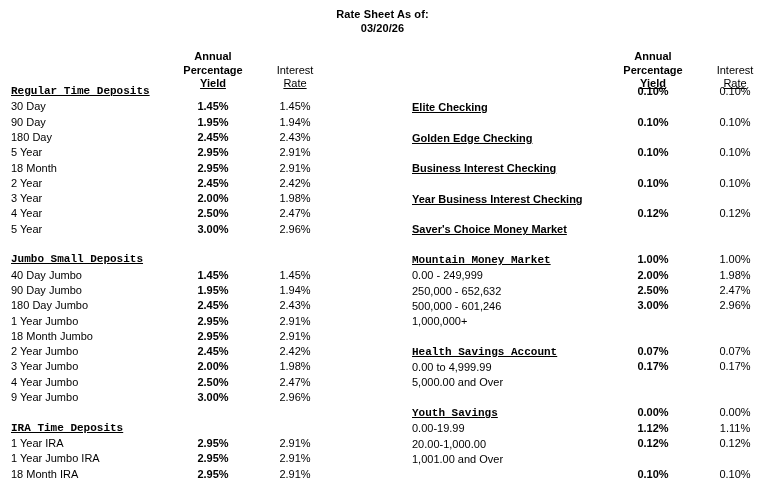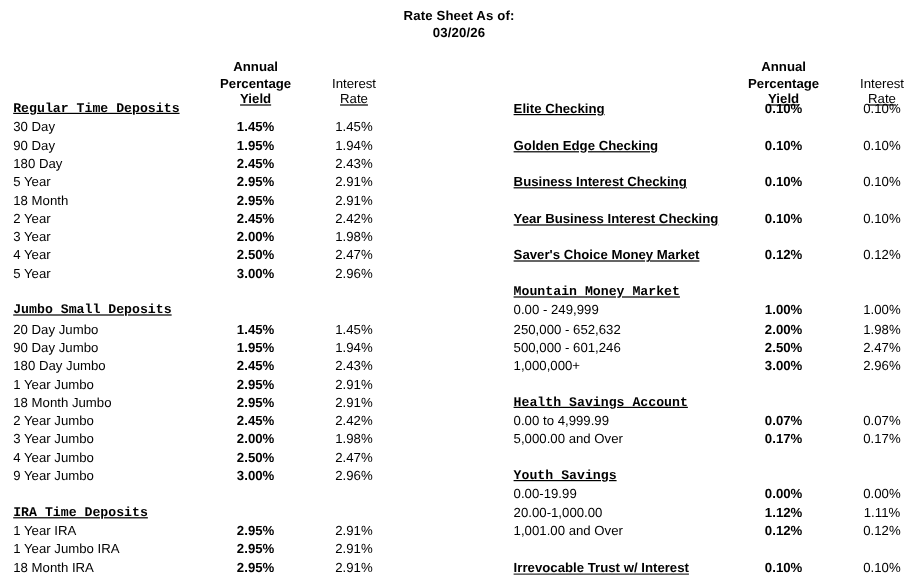--- a/index.html
+++ b/index.html
@@ -75,21 +75,21 @@
     width: 80px;
     text-align: center;
   }
 
   
   .left .name { left: 11px; }
   .left .apy  { left: 163px; }
   .left .rate { left: 255px; }
 
   
-  .right .name { left: 428px; }
+  .right .name { left: 412px; margin-top: 16px; }
   .right .apy  { left: 603px; }
   .right .rate { left: 695px; }
 
   
   .row.section .name {
     font-weight: bold;
     text-decoration: underline;
     text-underline-offset: 1px;
     font-family: Liberation Mono, monospace;
   }
@@ -174,21 +174,21 @@
     </div>
     <div class="row left" style="top: 221.7px;">
       <span class="name">5 Year</span>
       <span class="apy">3.00%</span>
       <span class="rate">2.96%</span>
     </div>
     <div class="row left section" style="top: 252.3px;">
       <span class="name">Jumbo Small Deposits</span>
     </div>
     <div class="row left" style="top: 267.6px;">
-      <span class="name">20 Day Jumbo</span>
+      <span class="name">40 Day Jumbo</span>
       <span class="apy">1.45%</span>
       <span class="rate">1.45%</span>
     </div>
     <div class="row left" style="top: 282.9px;">
       <span class="name">90 Day Jumbo</span>
       <span class="apy">1.95%</span>
       <span class="rate">1.94%</span>
     </div>
     <div class="row left" style="top: 298.2px;">
       <span class="name">180 Day Jumbo</span>

